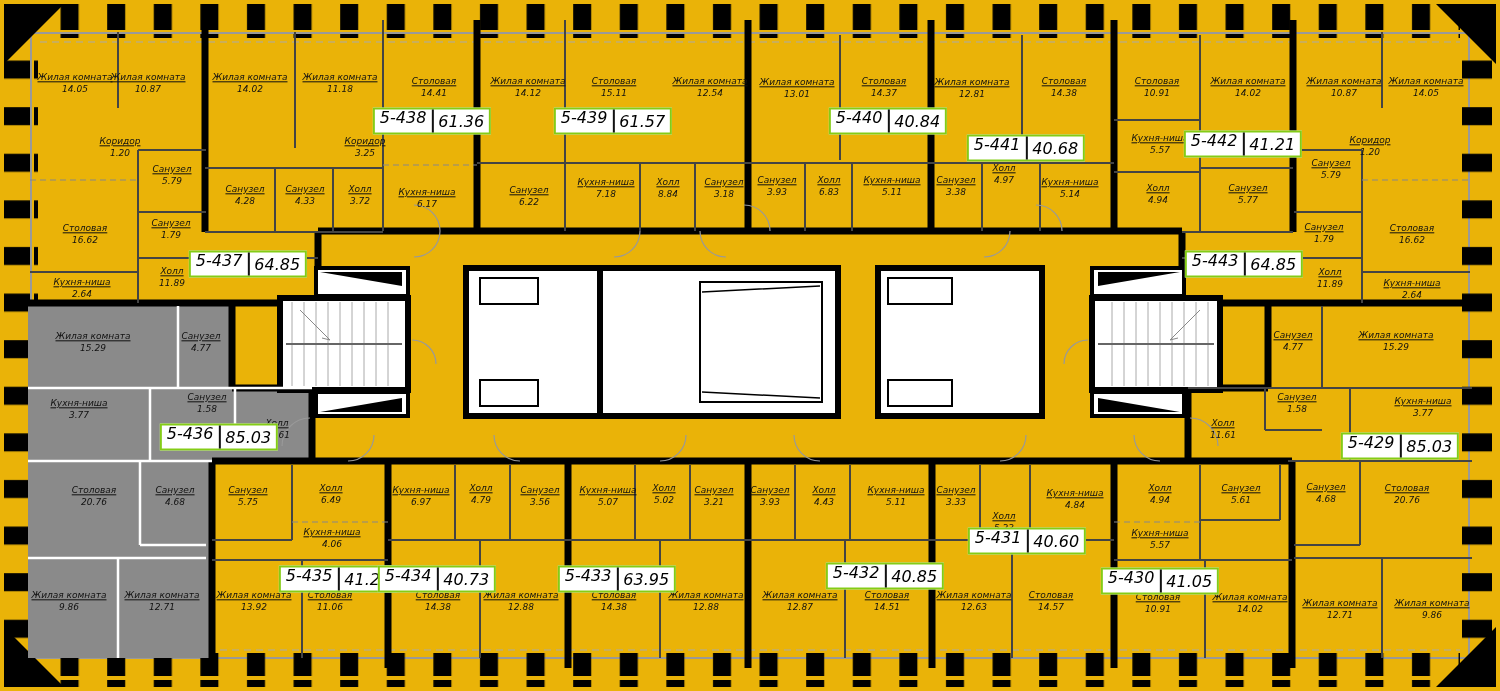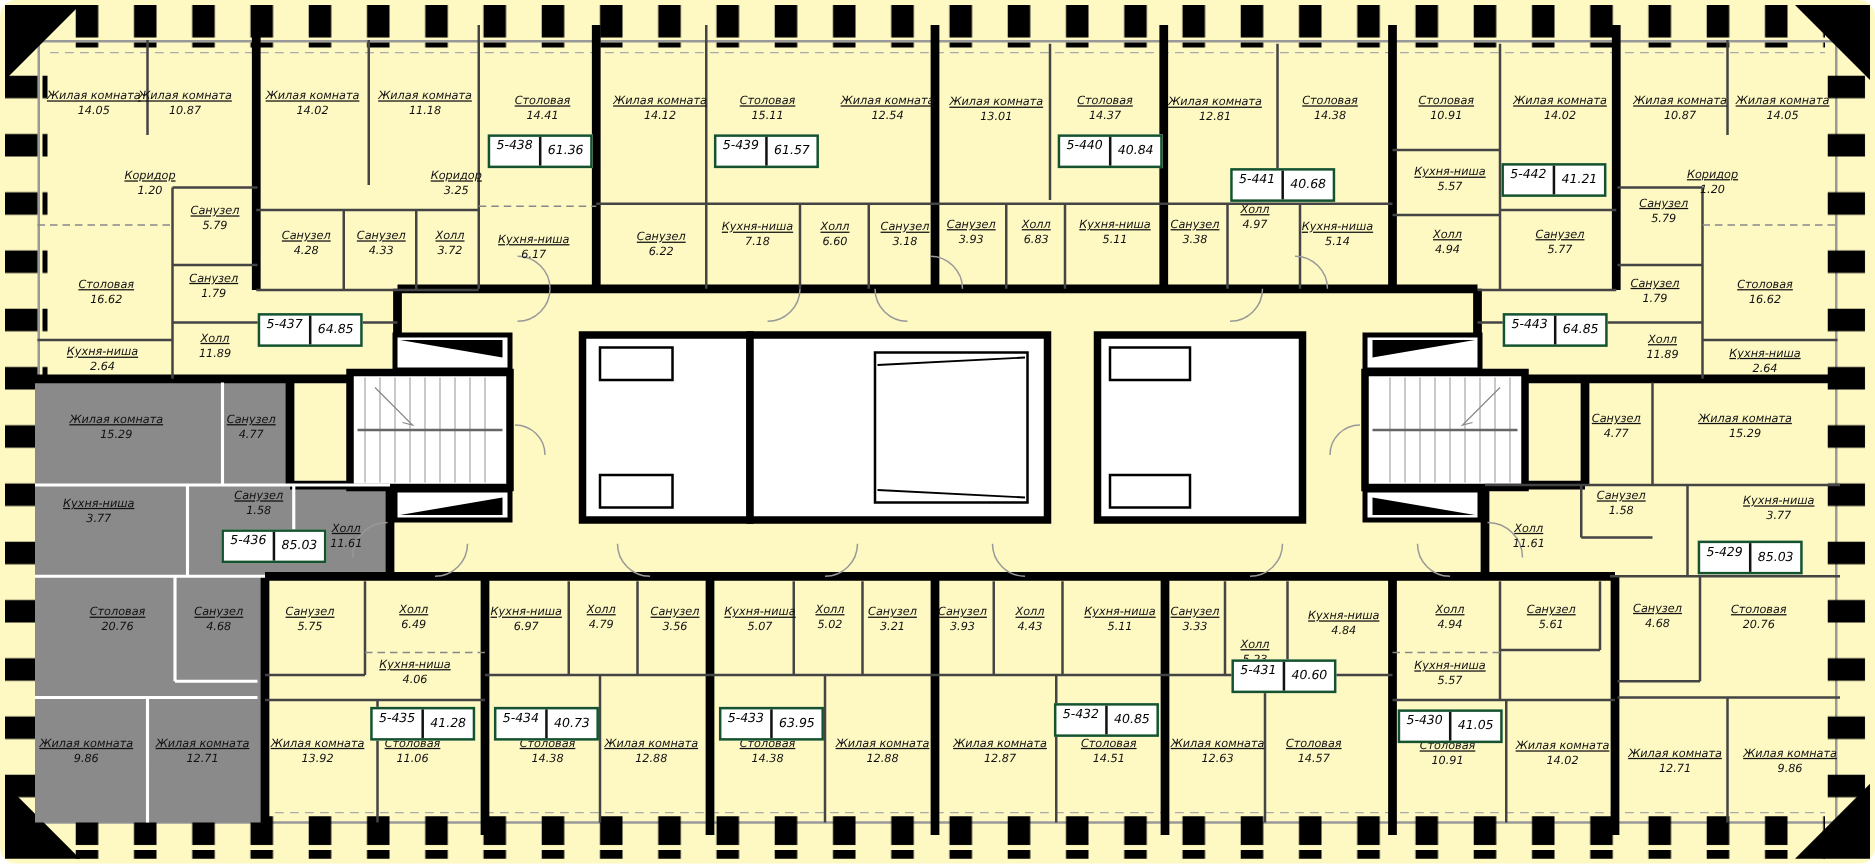--- a/index.html
+++ b/index.html
@@ -1,24 +1,24 @@
 <!DOCTYPE html>
 <html><head>
 <meta charset="utf-8">
 <style>
   html,body{margin:0;padding:0;background:#fff;}
-  .plan{position:relative;width:1500px;height:691px;background:#fef9c3;overflow:hidden;
-        font-family:"DejaVu Sans",sans-serif;border-radius:13px;}
+  .plan{position:relative;width:1500px;height:691px;background:#eab308;overflow:hidden;
+        font-family:"DejaVu Sans",sans-serif;}
   .walls{position:absolute;left:0;top:0;z-index:1;}
   .room{position:absolute;transform:translate(-50%,-50%);z-index:3;text-align:center;
         font-style:italic;font-size:9px;line-height:1.3;color:#111;white-space:nowrap;}
   .room .rn{display:block;text-decoration:underline;}
   .room .ra{display:block;}
   .tag{position:absolute;transform:translate(-50%,-50%);z-index:4;display:inline-flex;
-       background:#fff;border:2px solid #14532d;font-style:italic;font-size:10px;
+       background:#fff;border:2px solid #84cc16;font-style:italic;font-size:16px;
        line-height:15px;color:#000;white-space:nowrap;}
   .tag .tid{padding:0 5px;border-right:2px solid #111;}
   .tag .tar{padding:4px 5px;}
 </style>
 </head>
 <body>
 
 <div class="plan">
 
 <svg class="walls" width="1500" height="691" viewBox="0 0 1500 691" xmlns="http://www.w3.org/2000/svg">
@@ -227,21 +227,21 @@
 <div class="room" style="left:614px;top:88px">
       <span class="rn">Столовая</span>
       <span class="ra">15.11</span>
     </div>
 <div class="room" style="left:606px;top:189px">
       <span class="rn">Кухня-ниша</span>
       <span class="ra">7.18</span>
     </div>
 <div class="room" style="left:668px;top:189px">
       <span class="rn">Холл</span>
-      <span class="ra">6.60</span>
+      <span class="ra">8.84</span>
     </div>
 <div class="room" style="left:710px;top:88px">
       <span class="rn">Жилая комната</span>
       <span class="ra">12.54</span>
     </div>
 <div class="room" style="left:724px;top:189px">
       <span class="rn">Санузел</span>
       <span class="ra">3.18</span>
     </div>
 <div class="room" style="left:797px;top:89px">

